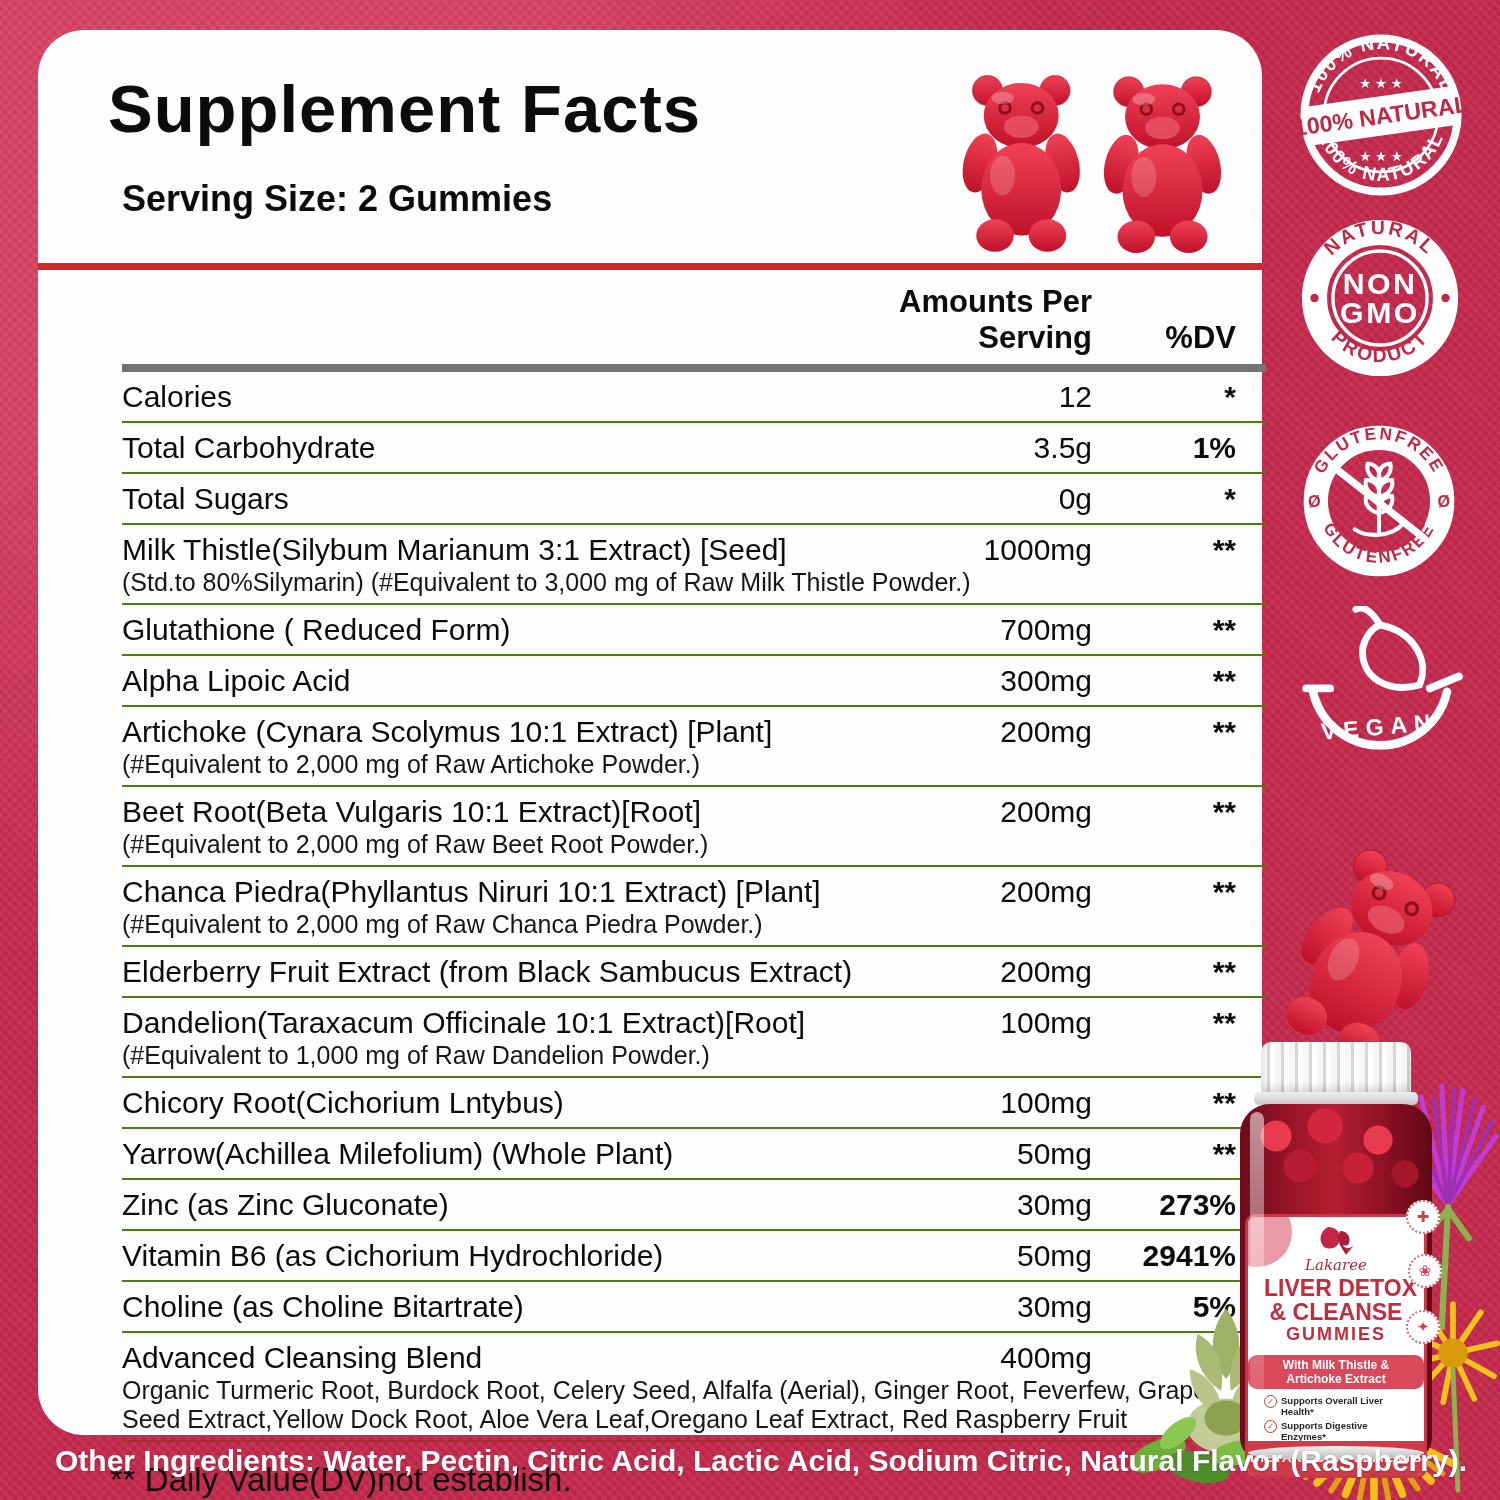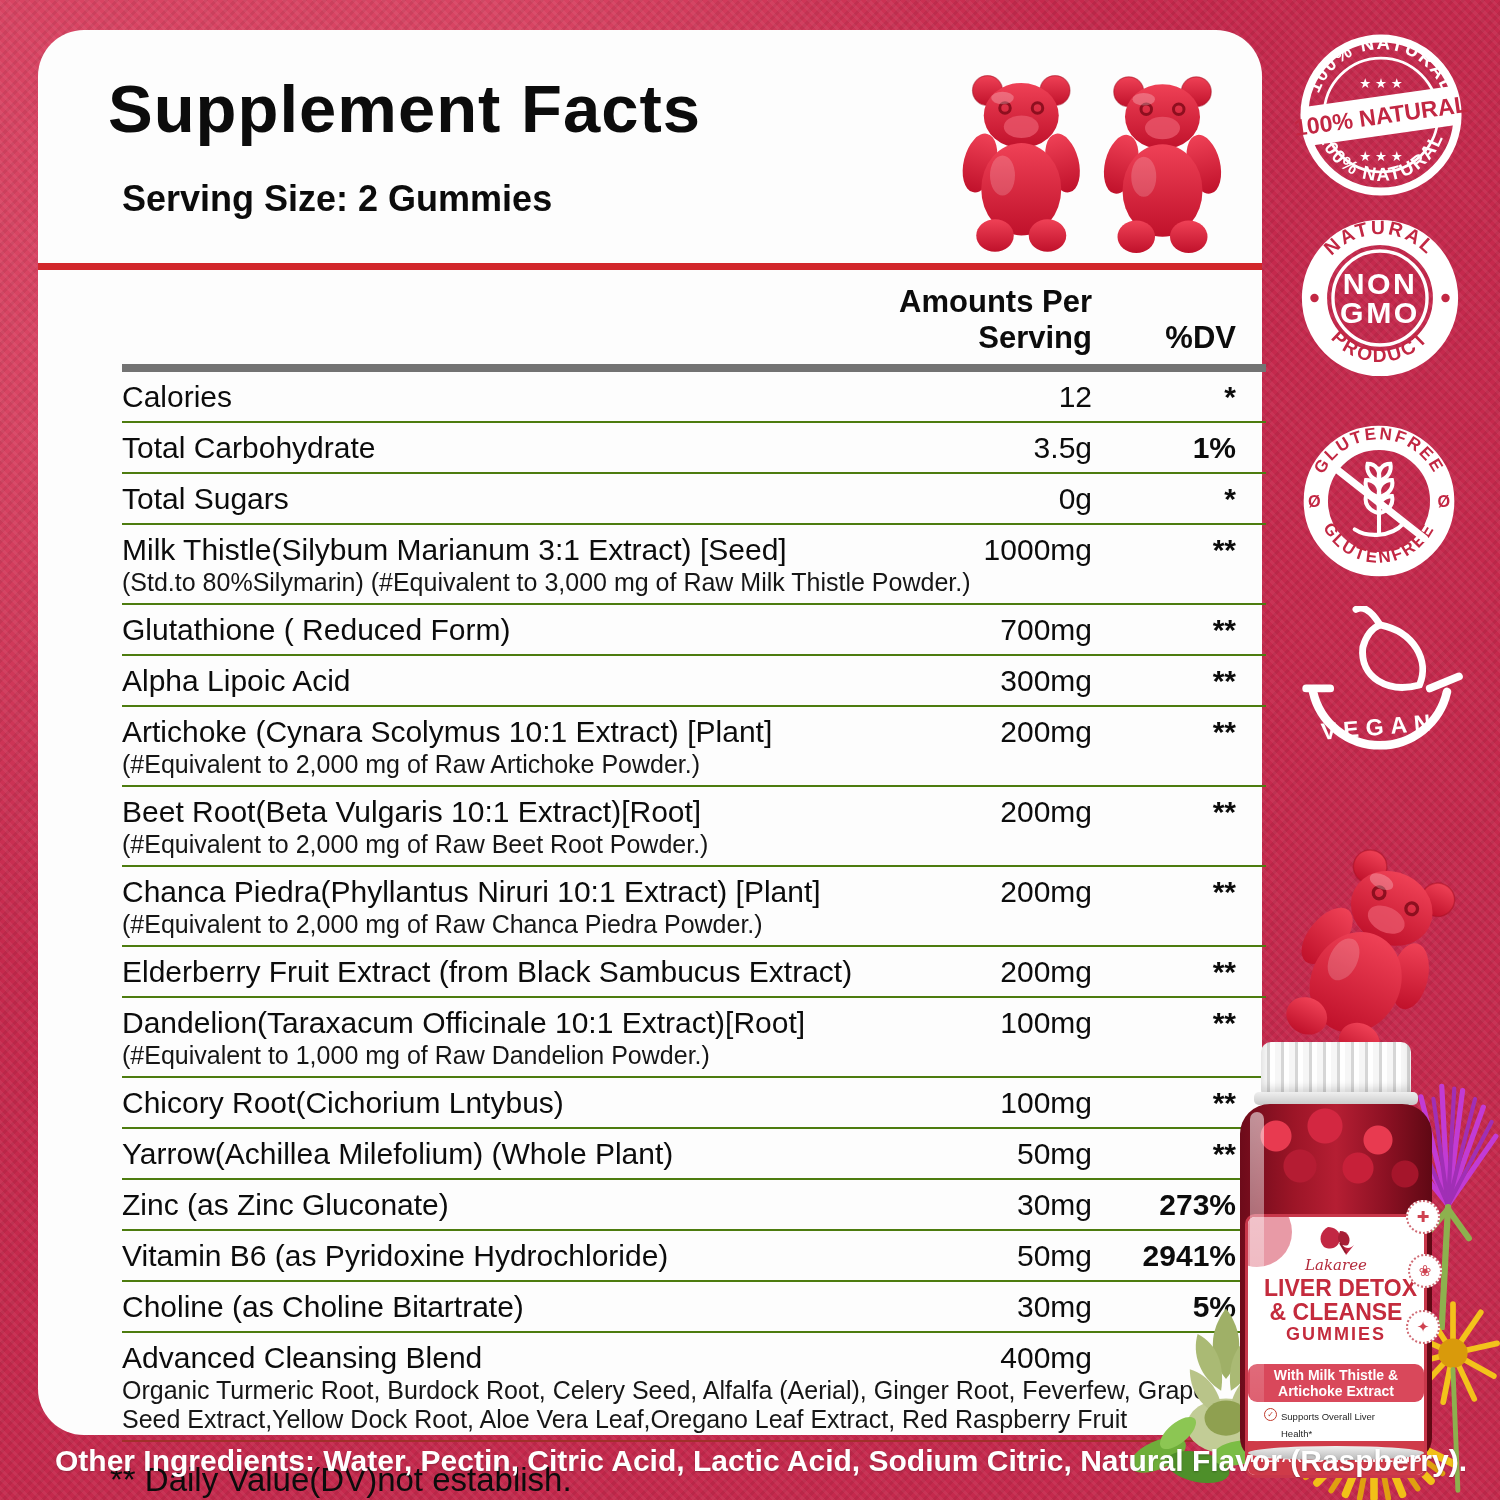--- a/index.html
+++ b/index.html
@@ -64,27 +64,27 @@
   .b-label{position:absolute;left:5px;top:110px;width:182px;height:264px;box-sizing:border-box;
        background:#fff;border:3px solid #c8374a;border-radius:10px;overflow:hidden;text-align:center;}
   .b-blob{position:absolute;left:-26px;top:-20px;width:70px;height:70px;border-radius:50%;
        background:#e89aa6;}
   .b-logo{margin:6px auto 0 auto;width:40px;height:34px;display:block;}
   .b-brand{font-family:"DejaVu Serif","Liberation Serif",serif;font-style:italic;
        font-size:15px;color:#b3293a;line-height:16px;}
   .b-t1{font-size:23px;font-weight:800;color:#c42b3d;line-height:24px;margin-top:3px;margin-left:9px;}
   .b-t2{font-size:23px;font-weight:800;color:#c42b3d;line-height:24px;}
   .b-t3{font-size:18px;font-weight:800;color:#c42b3d;line-height:20px;letter-spacing:2px;}
-  .b-banner{display:inline-block;margin-top:20px;padding:3px 8px;background:#d9485b;color:#fff;
-       font-size:14px;font-weight:700;border-radius:9px;}
+  .b-banner{display:inline-block;margin-top:11px;padding:3px 8px;background:#d9485b;color:#fff;
+       font-size:12px;font-weight:700;border-radius:9px;}
   .b-benefits{margin:6px 0 0 16px;text-align:left;}
   .b-benefit{display:flex;align-items:flex-start;gap:4px;margin-bottom:3px;}
   .b-check{flex:0 0 auto;width:11px;height:11px;border:1.5px solid #c0392b;border-radius:50%;
        color:#c0392b;font-size:8px;line-height:11px;text-align:center;font-weight:700;}
-  .b-benefit span.txt{font-size:9.5px;font-weight:400;color:#262626;line-height:17px;width:110px;}
+  .b-benefit span.txt{font-size:9.5px;font-weight:700;color:#262626;line-height:11px;width:110px;}
   .b-count{display:flex;align-items:center;gap:4px;margin:4px 0 0 12px;}
   .b-count .c60{width:16px;height:16px;border-radius:50%;background:#d23347;color:#fff;
        font-size:8px;font-weight:800;line-height:16px;text-align:center;}
   .b-count .cl{font-size:10.5px;font-weight:800;color:#333;letter-spacing:.5px;}
   .b-band{position:absolute;left:0;bottom:0;width:100%;height:34px;background:#cf3b49;
        color:#fff;font-size:13.5px;font-weight:800;letter-spacing:.5px;line-height:34px;}
   .b-stamp{position:absolute;width:30px;height:30px;border:2px dotted #d06a74;border-radius:50%;
        background:#fff;color:#cf4250;font-size:15px;line-height:30px;text-align:center;z-index:2;}
   .b-base{position:absolute;left:8px;top:404px;width:176px;height:14px;border-radius:50%;
        background:linear-gradient(180deg,#f0f0f0,#b9b9b9);}
@@ -248,21 +248,21 @@
       <div class="t-row">
           <div class="t-main">
         <span class="t-name">Zinc (as Zinc Gluconate)</span>
         <span class="t-amt">30mg</span>
         <span class="t-dv">273%</span>
           </div>
         </div>
 
       <div class="t-row">
           <div class="t-main">
-        <span class="t-name">Vitamin B6 (as Pyridoxine Hydrochloride)</span>
+        <span class="t-name">Vitamin B6 (as Cichorium Hydrochloride)</span>
         <span class="t-amt">50mg</span>
         <span class="t-dv">2941%</span>
           </div>
         </div>
 
       <div class="t-row">
           <div class="t-main">
         <span class="t-name">Choline (as Choline Bitartrate)</span>
         <span class="t-amt">30mg</span>
         <span class="t-dv">5%</span>

